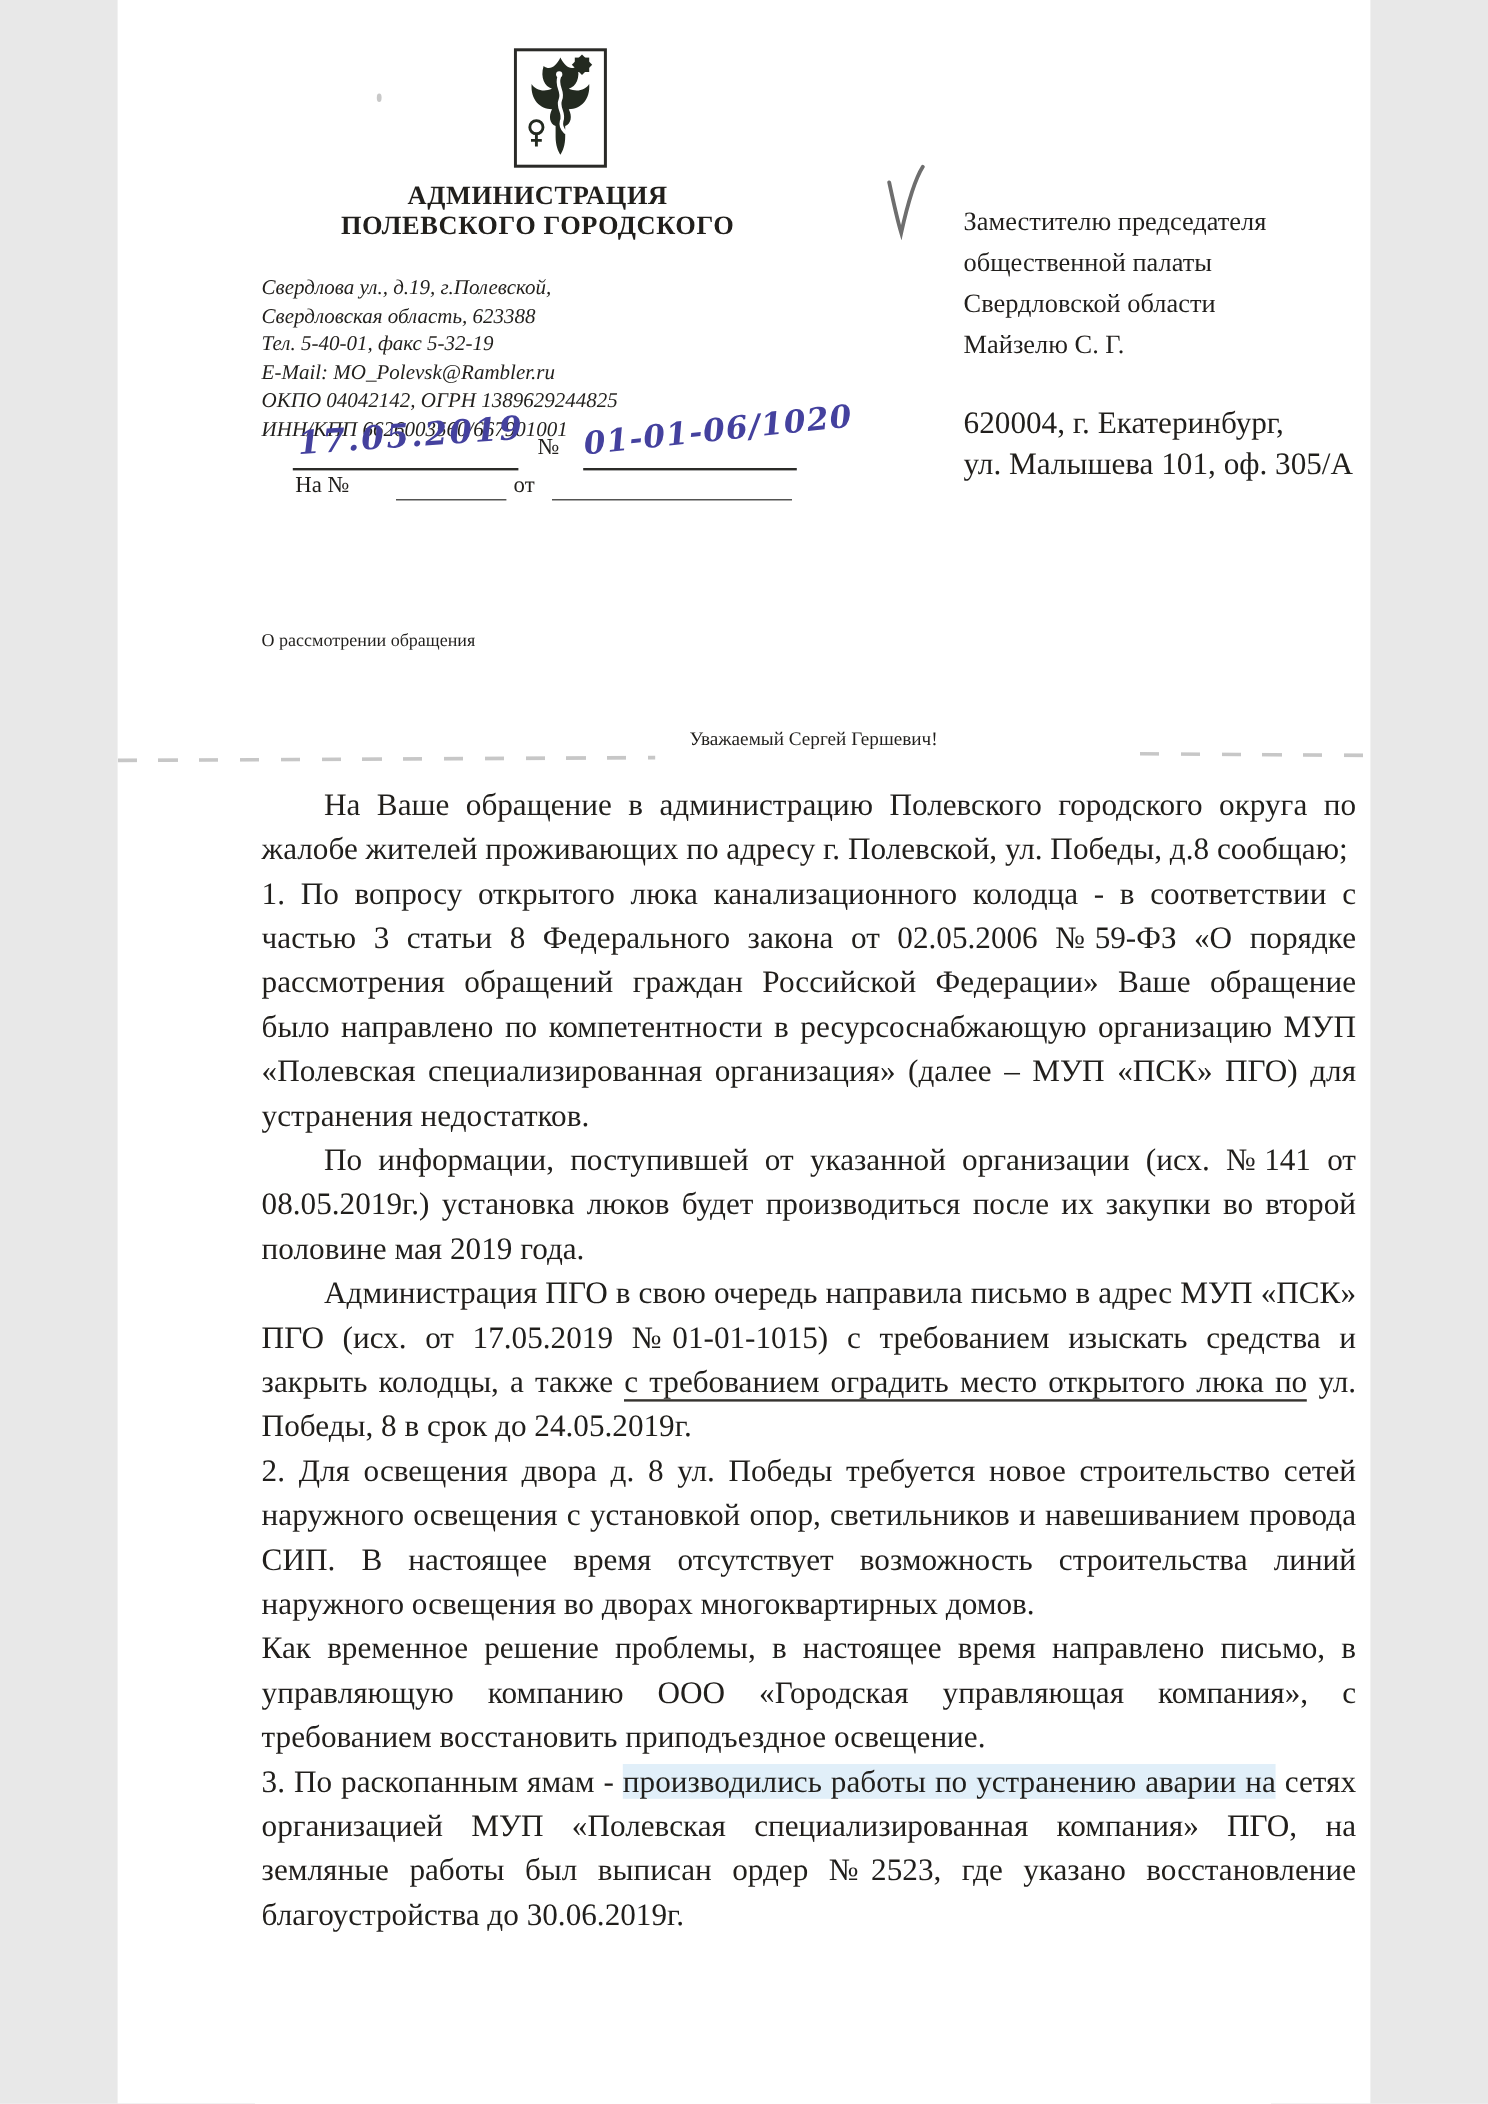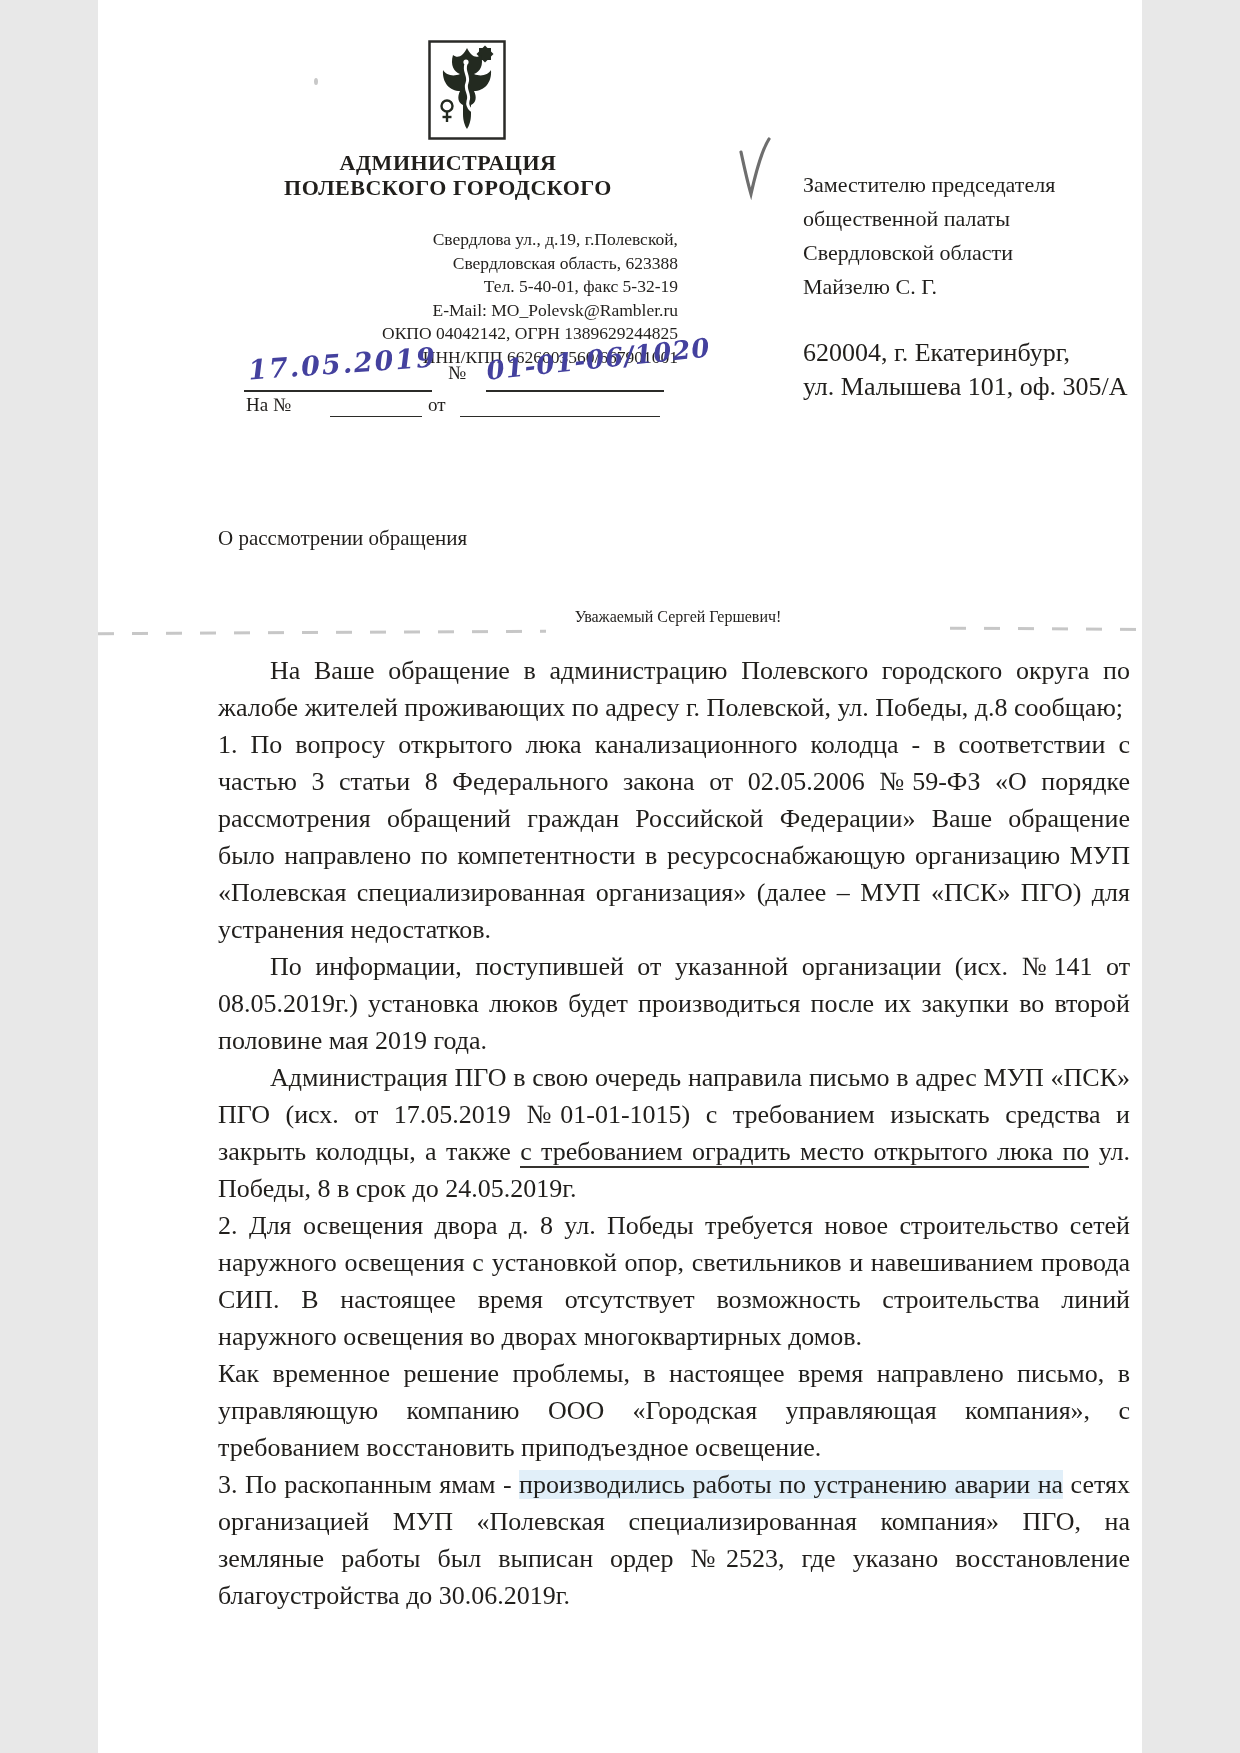--- a/index.html
+++ b/index.html
@@ -9,42 +9,42 @@
     margin:0 auto;
     background:#ffffff;
     font-family:"Liberation Serif", serif;
     color:#211f1c;
     overflow:hidden;
   }
   
   .emblem{position:absolute;left:330px;top:40px;width:78px;height:100px;}
   .org-block{position:absolute;left:120px;top:150px;width:460px;text-align:center;}
   .org-line{font-weight:bold;font-size:22px;line-height:25px;letter-spacing:.5px;}
-  .addr-block{position:absolute;left:120px;top:228px;width:460px;text-align:right;}
+  .addr-block{position:absolute;left:120px;top:228px;width:460px;text-align:left;font-style:italic;}
   .addr-line{font-size:17.5px;line-height:23.5px;}
   
   .hand{font-family:"DejaVu Serif",serif;font-style:italic;font-weight:bold;color:#44419e;}
   .hw-date{position:absolute;left:150px;top:348px;font-size:27px;letter-spacing:2px;transform:rotate(-4deg);}
   .hw-number{position:absolute;left:388px;top:344px;font-size:26px;letter-spacing:1px;transform:rotate(-6deg);white-space:nowrap;}
   .no-label{position:absolute;left:350px;top:362px;font-size:19px;}
   .fline{position:absolute;height:0;border-bottom:2px solid #2b2b28;}
   .fline-date{left:146px;top:390px;width:188px;}
   .fline-num{left:388px;top:390px;width:178px;}
   .ref-row-label{position:absolute;font-size:19px;}
   .fline-ref1{left:232px;top:416px;width:92px;border-bottom-width:1.5px;}
   .fline-ref2{left:362px;top:416px;width:200px;border-bottom-width:1.5px;}
   
   .recipient{position:absolute;left:705px;top:168px;width:420px;}
   .recipient .r-line{font-size:22px;line-height:34px;}
   .recipient-addr{position:absolute;left:705px;top:336px;width:440px;}
   .recipient-addr .r-line{font-size:26px;line-height:34px;}
   
   .checkmark{position:absolute;left:638px;top:136px;width:38px;height:64px;}
   
-  .subject{position:absolute;left:120px;top:526px;font-size:21px;}
+  .subject{position:absolute;left:120px;top:526px;font-size:15px;}
   .salutation{position:absolute;left:120px;top:608px;width:920px;text-align:center;font-size:16px;}
   .dash-artifact{position:absolute;height:3px;opacity:.5;
      background:repeating-linear-gradient(90deg,#8f8f8f 0 16px,transparent 16px 34px);}
   .dash-left{left:0;top:631px;width:448px;transform:rotate(-.3deg);}
   .dash-right{left:852px;top:628px;width:388px;transform:rotate(.4deg);}
   
   .body-text{position:absolute;left:120px;top:652px;width:912px;
      font-size:26px;line-height:37px;text-align:justify;}
   .body-text p{margin:0;}
   .body-text p.ind{text-indent:52px;}

